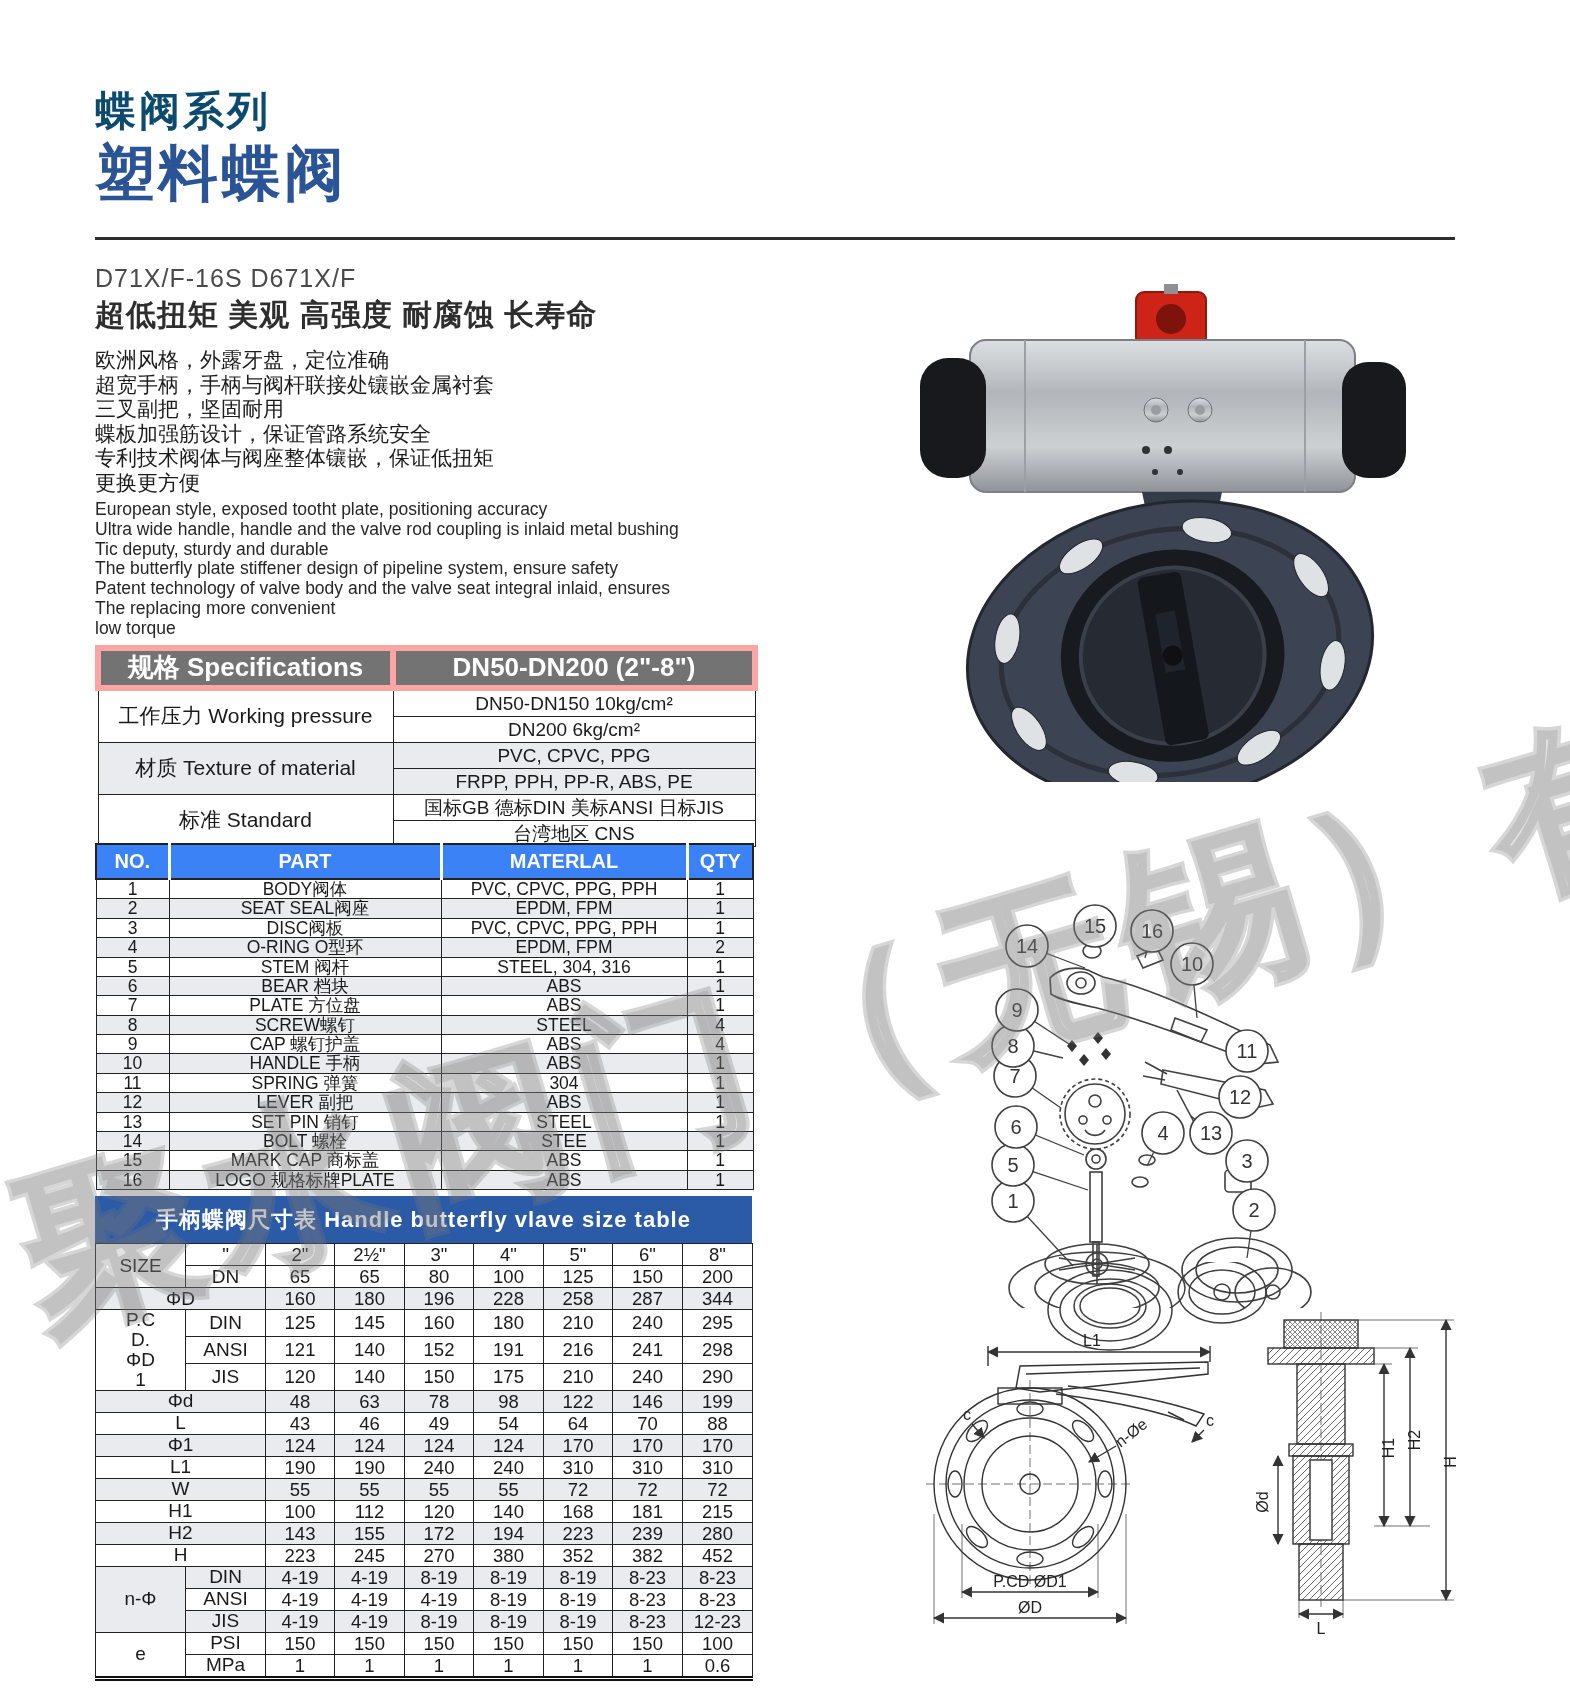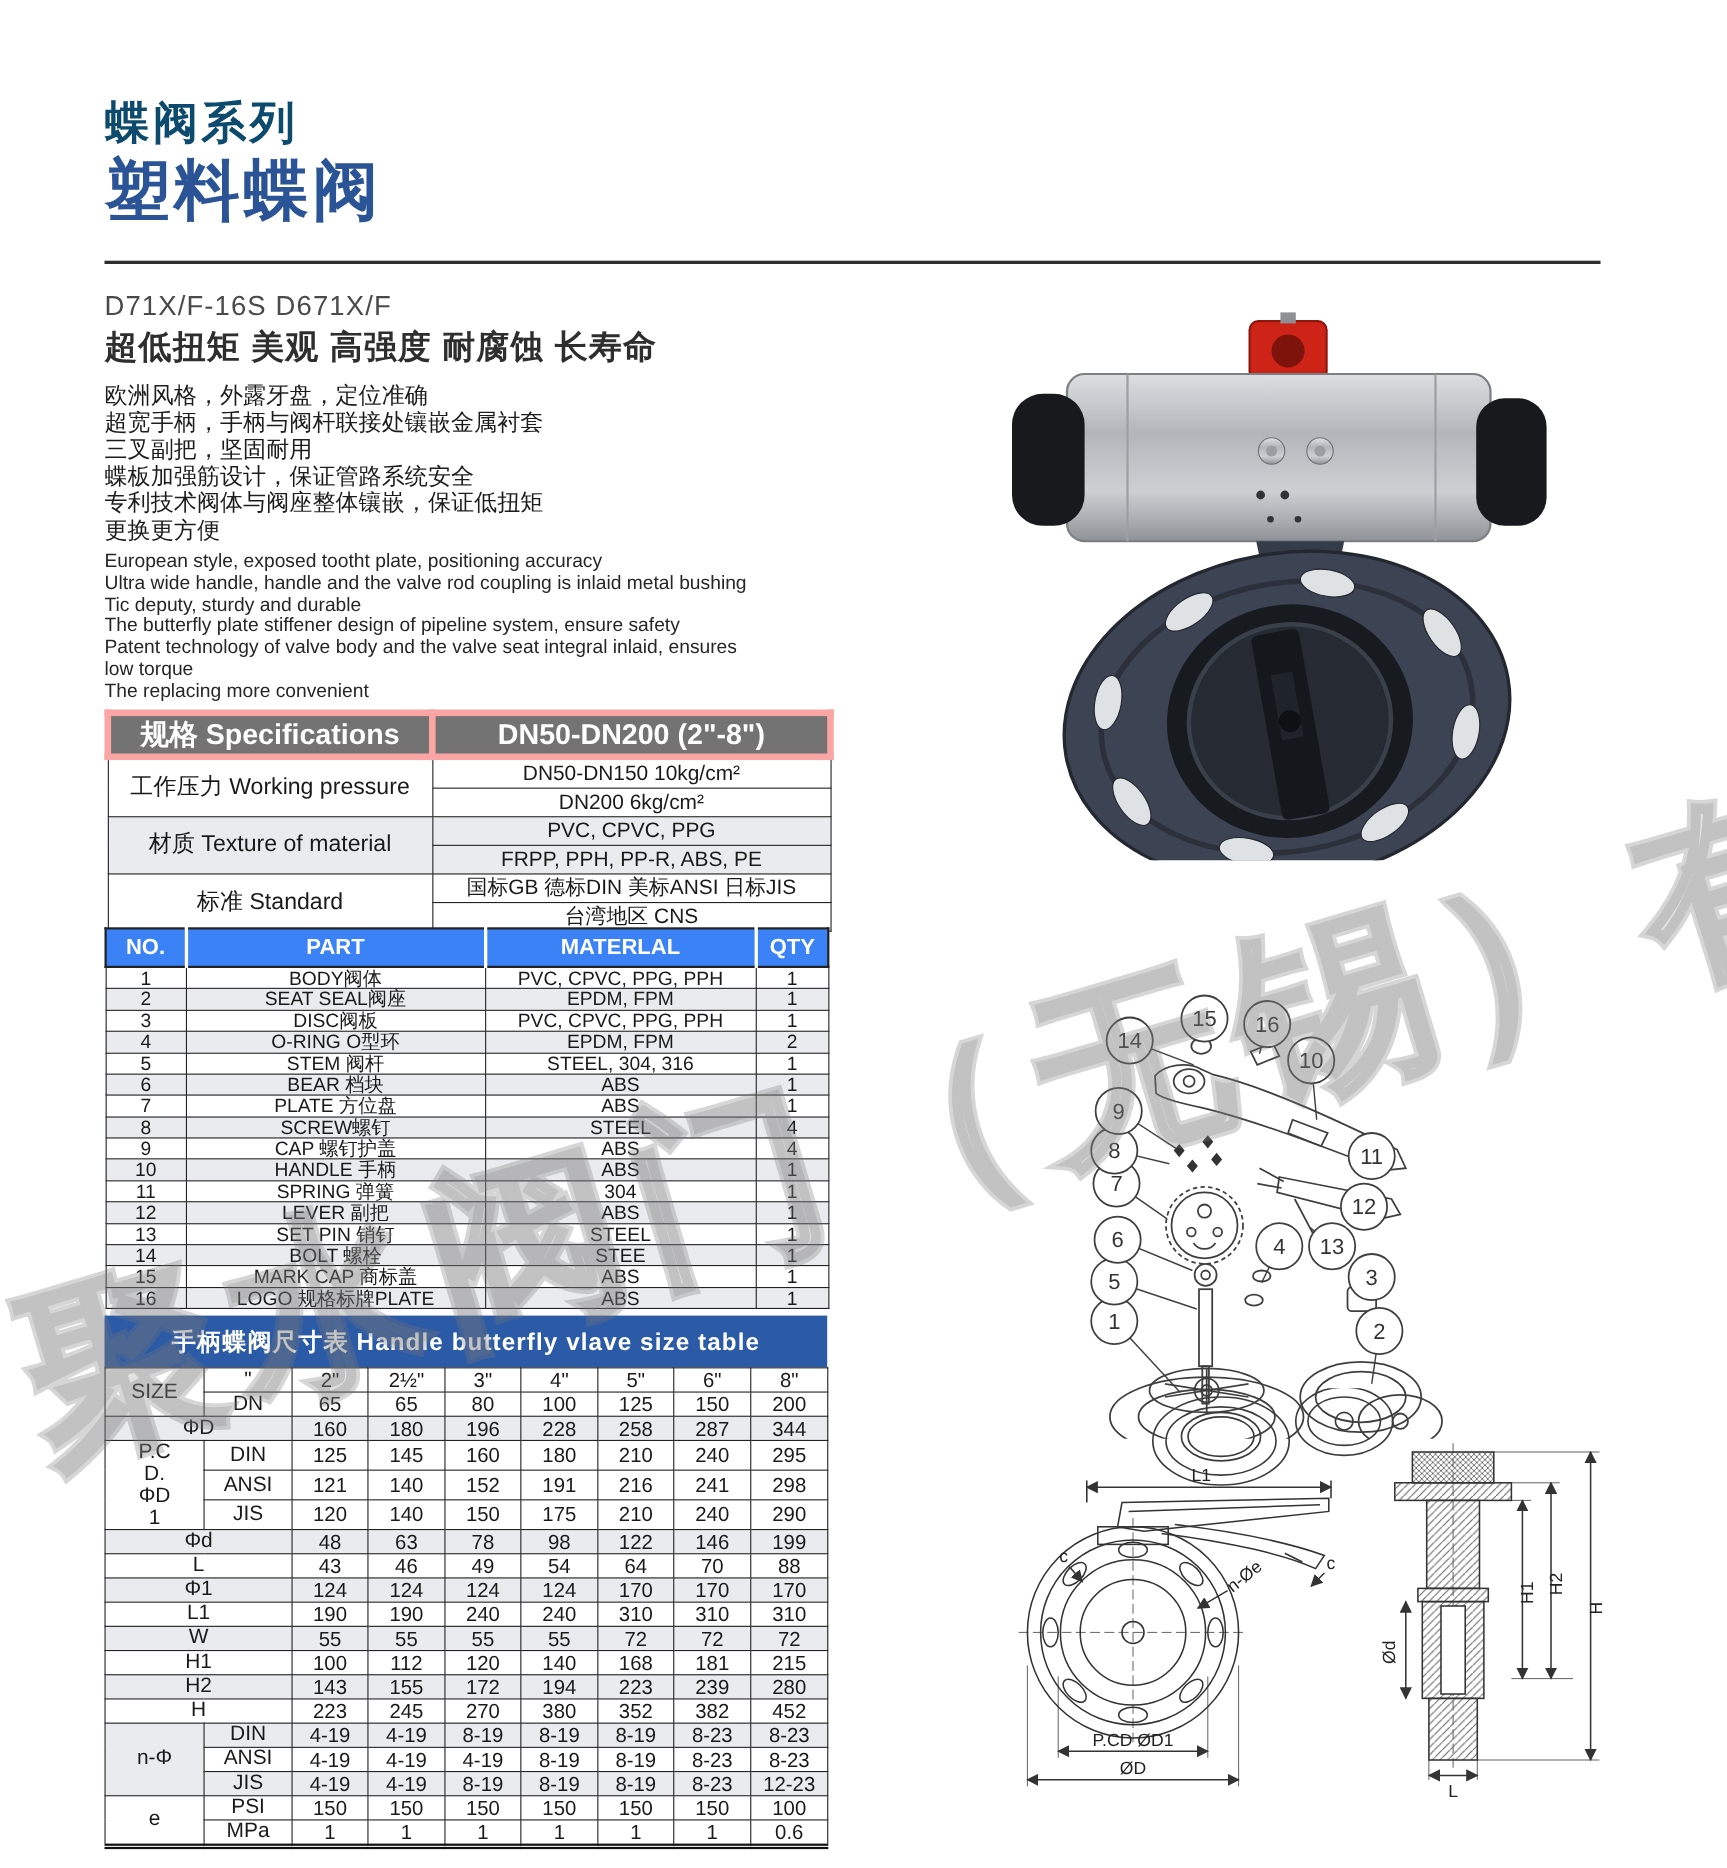--- a/index.html
+++ b/index.html
@@ -71,22 +71,22 @@
     <div>专利技术阀体与阀座整体镶嵌，保证低扭矩</div>
     <div>更换更方便</div>
   </div>
 
   <div class="abs en-features">
     <div>European style, exposed tootht plate, positioning accuracy</div>
     <div>Ultra wide handle, handle and the valve rod coupling is inlaid metal bushing</div>
     <div>Tic deputy, sturdy and durable</div>
     <div>The butterfly plate stiffener design of pipeline system, ensure safety</div>
     <div>Patent technology of valve body and the valve seat integral inlaid, ensures</div>
+    <div>The replacing more convenient</div>
     <div>low torque</div>
-    <div>The replacing more convenient</div>
   </div>
 
   <div class="abs spec-wrap">
     <table class="spec">
       <colgroup>
           <col style="width:295px">
           <col style="width:362px">
         </colgroup>
       <tbody>
           <tr>

